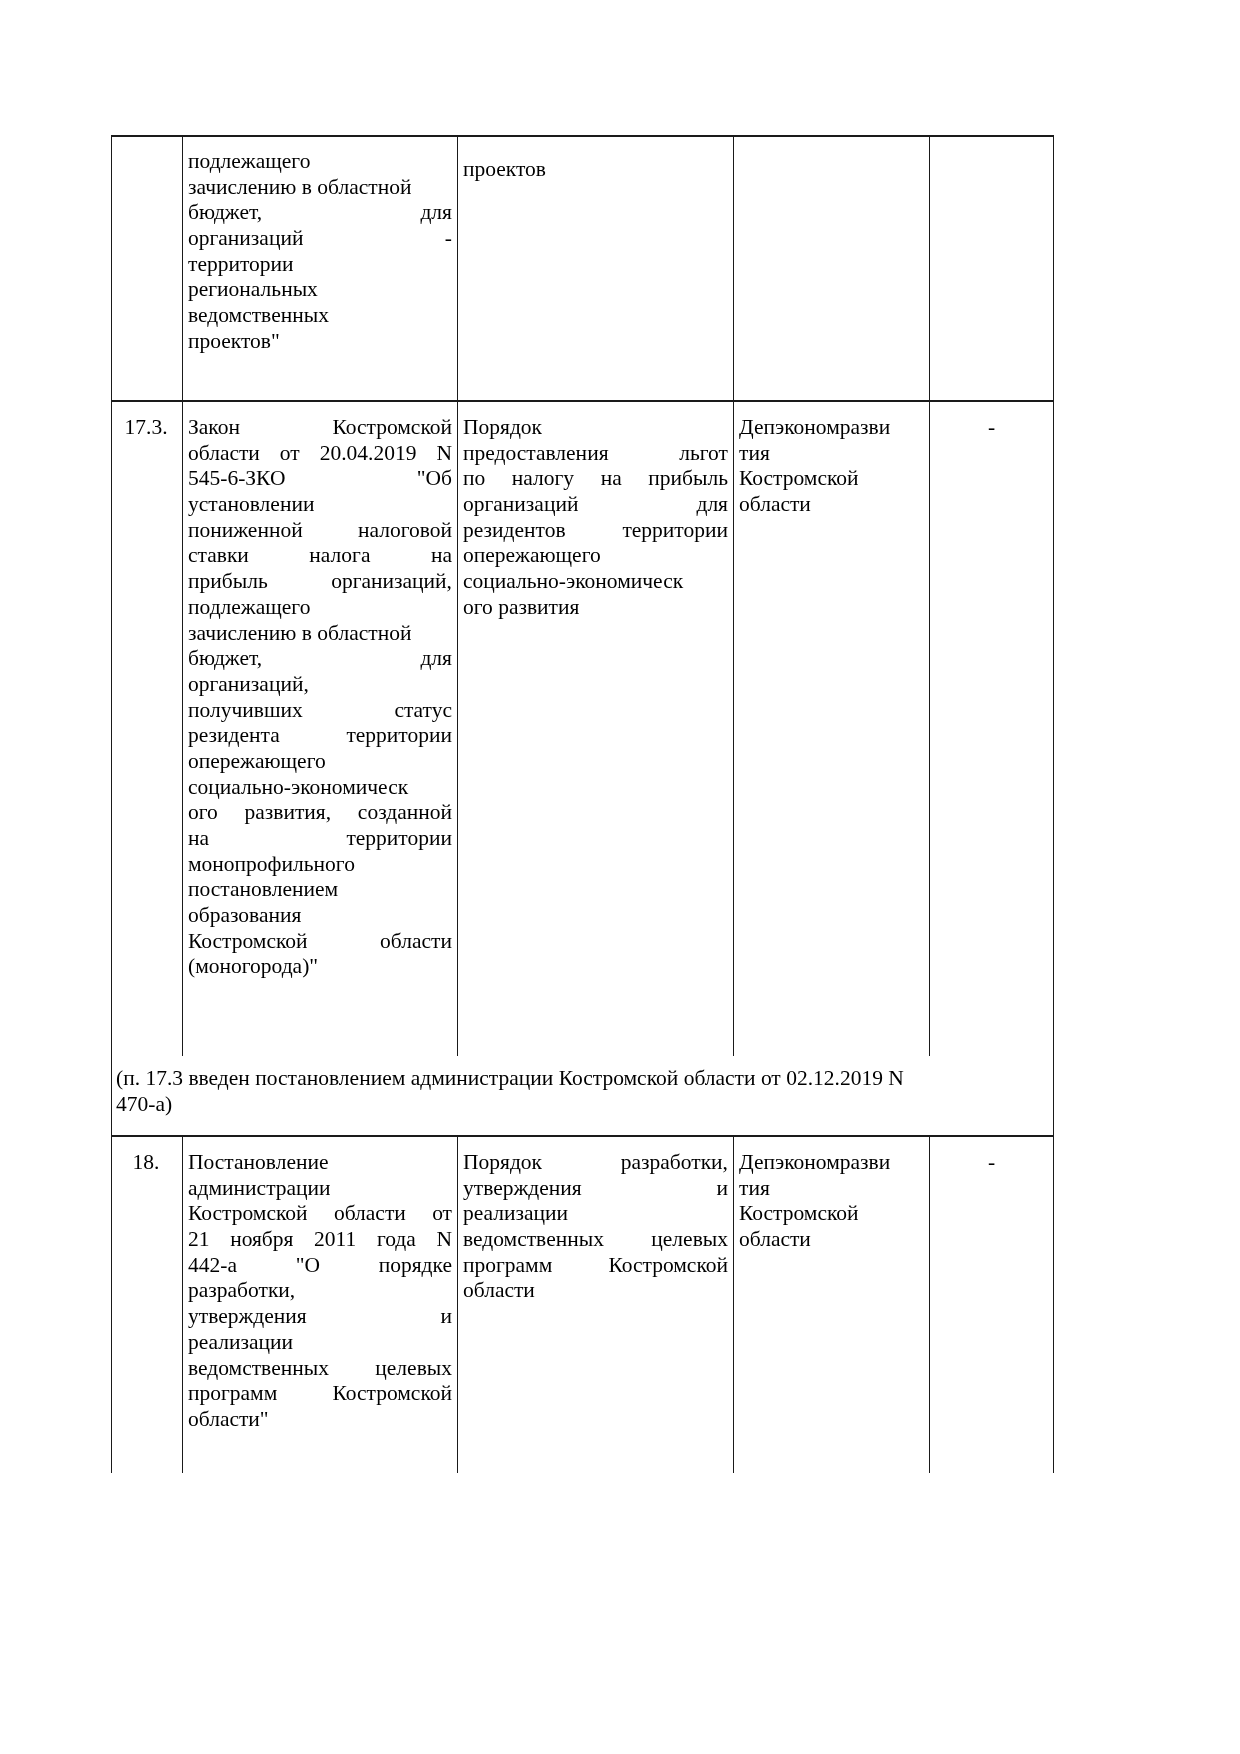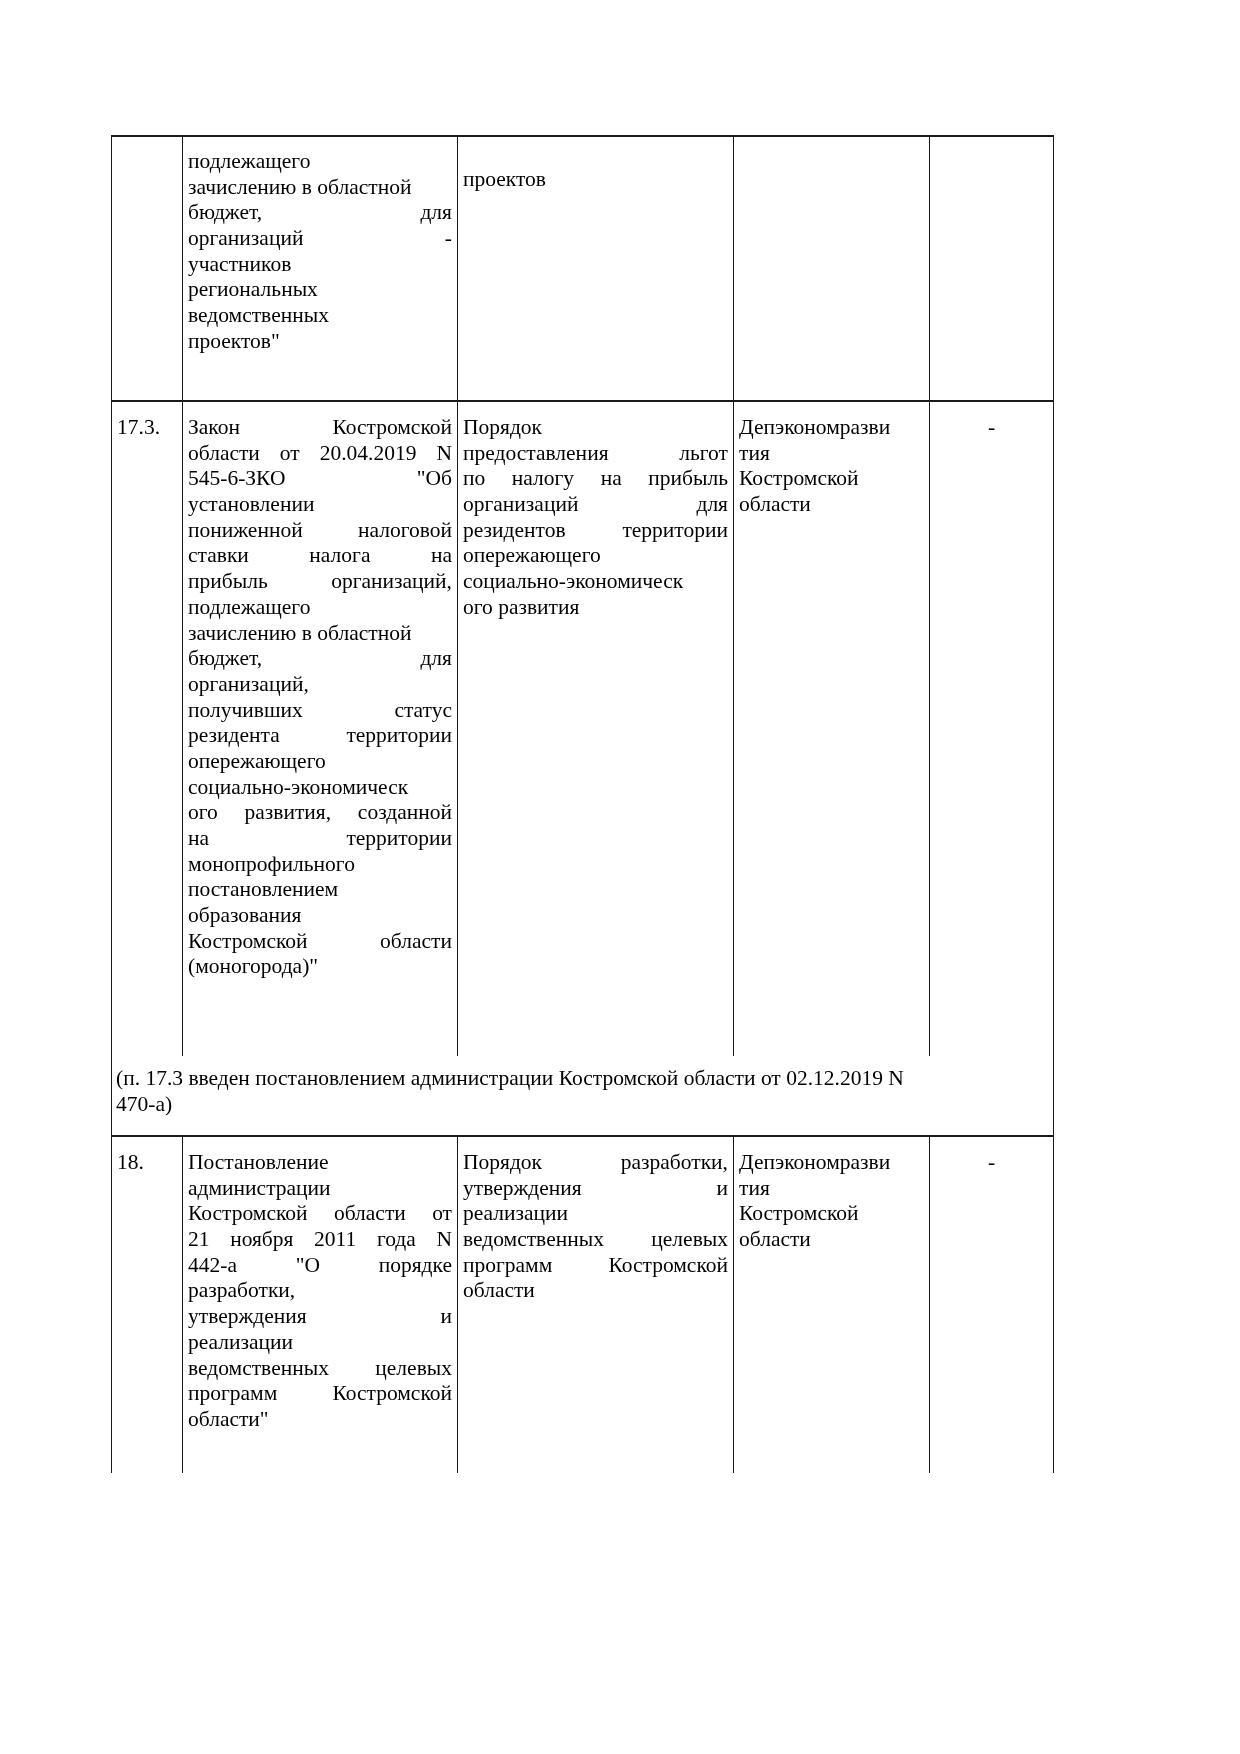--- a/index.html
+++ b/index.html
@@ -51,21 +51,21 @@
       text-align: left;
       border-left: 1.5px solid #1a1a1a;
       border-right: 1.5px solid #1a1a1a;
     }
     .col-num { width: 71px; }
     .col-act { width: 275px; }
     .col-desc { width: 276px; }
     .col-dept { width: 196px; }
     .col-note { width: 124px; }
     td.num {
-      text-align: left;
+      text-align: center;
       padding-right: 7px !important;
     }
     td.center {
       text-align: center;
     }
     .line {
       display: block;
       text-align: justify;
       text-align-last: justify;
       white-space: nowrap;
@@ -90,26 +90,26 @@
     </colgroup>
 
     <tbody>
         <tr class="data-row first-row" style="height:265px;">
       <td class="num"></td>
       <td style="padding-top:12px;">
         <span class="line left">подлежащего</span>
         <span class="line left">зачислению в областной</span>
         <span class="line">бюджет, для</span>
         <span class="line">организаций -</span>
-        <span class="line left">участников</span>
+        <span class="line left">территории</span>
         <span class="line left">региональных</span>
         <span class="line left">ведомственных</span>
         <span class="line left">проектов"</span>
       </td>
-      <td style="padding-top:30px;">
+      <td style="padding-top:20px;">
         <span class="line left">проектов</span>
       </td>
       <td></td>
       <td class="center"></td>
     </tr>
 
 
     <tr class="data-row bordered-top" style="height:655px;">
       <td class="num" style="padding-top:13px;">17.3.</td>
       <td>

